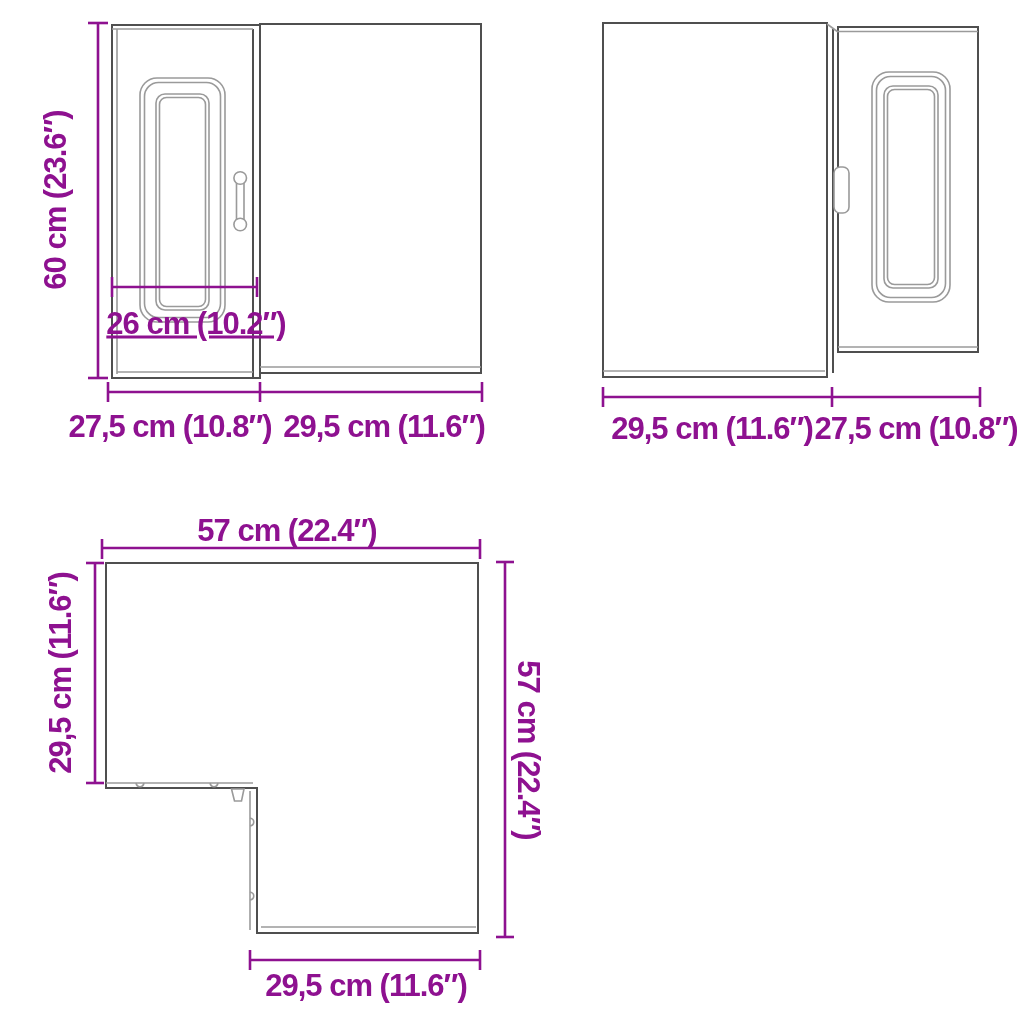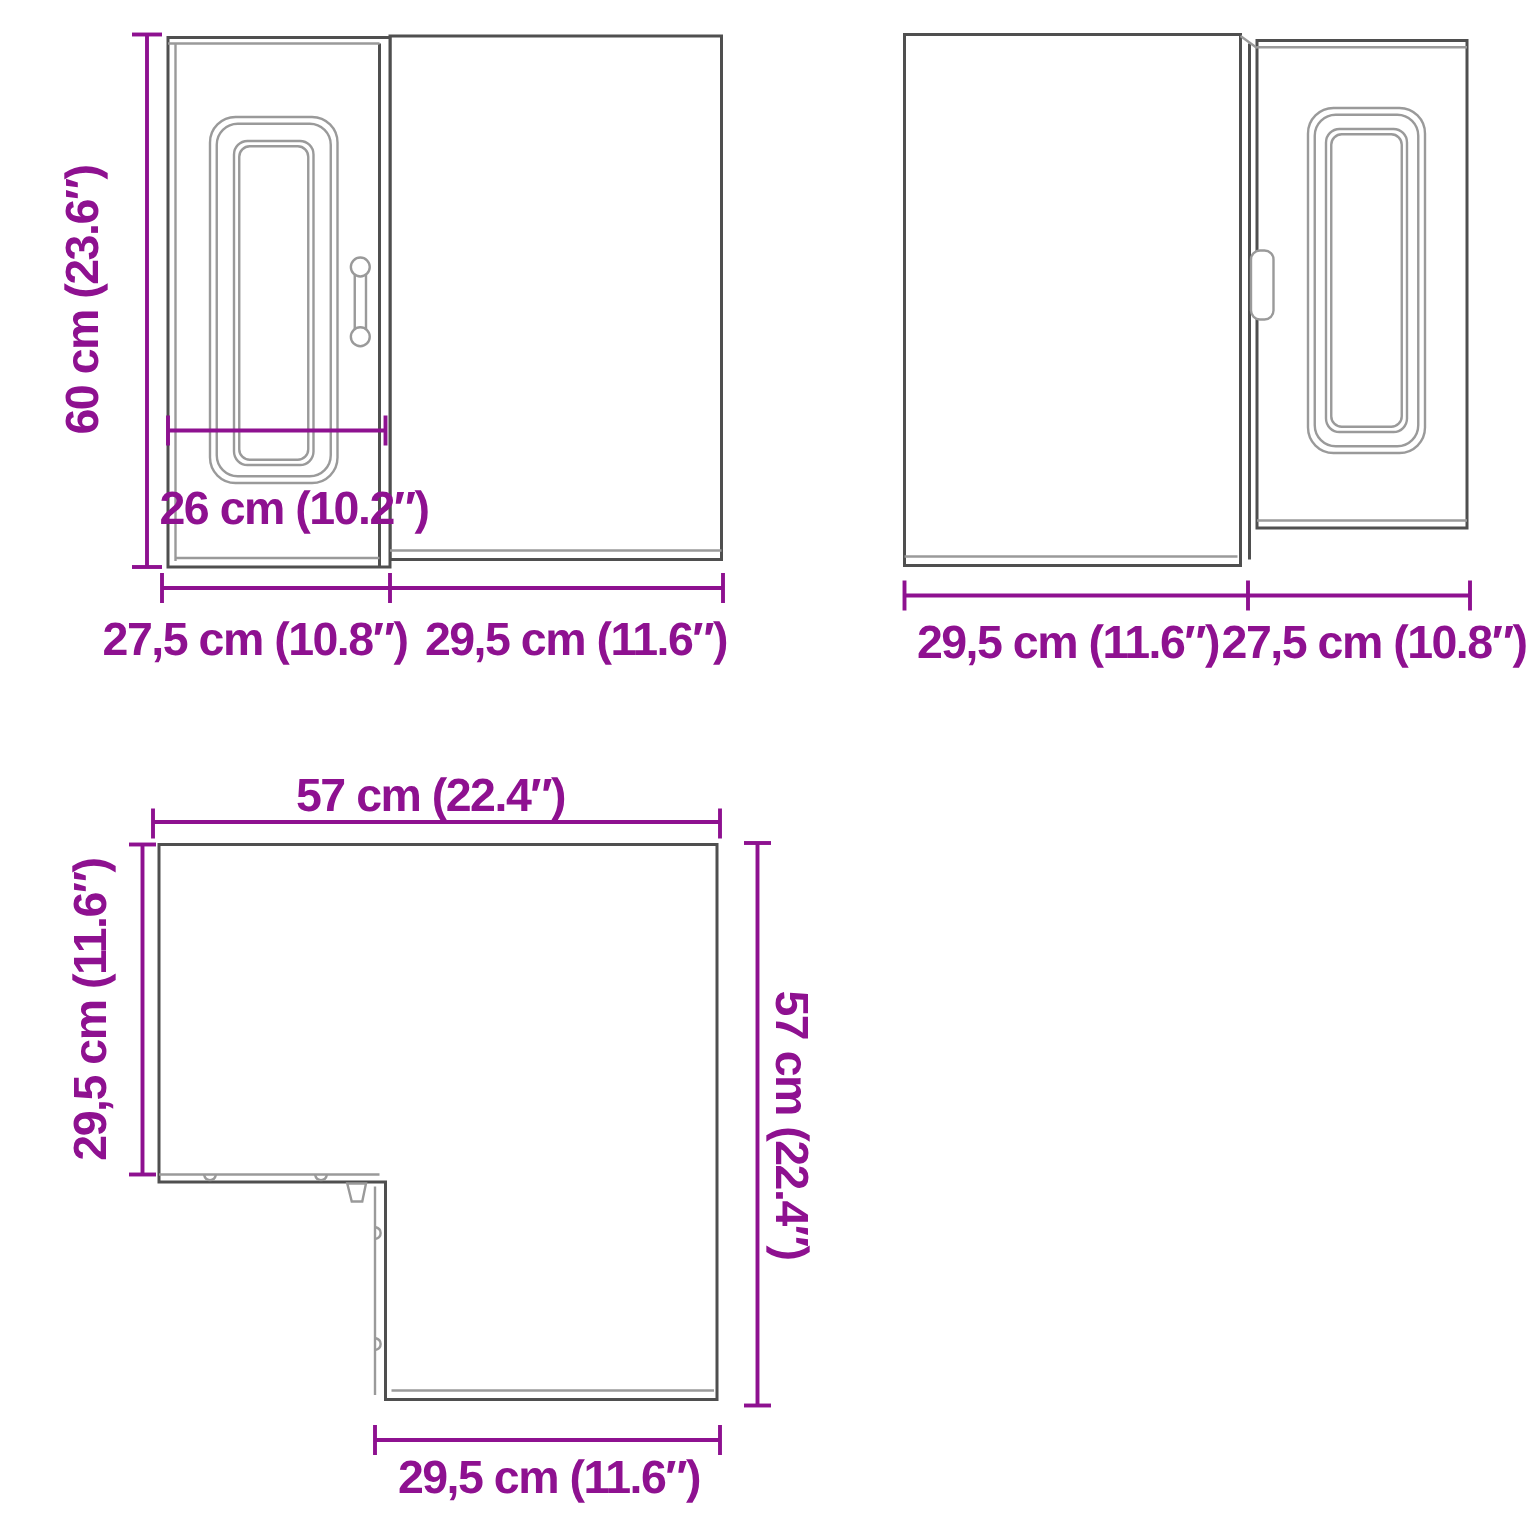--- a/index.html
+++ b/index.html
@@ -123,21 +123,21 @@
         <line x1="496" y1="562" x2="514" y2="562"></line>
         <line x1="496" y1="937" x2="514" y2="937"></line>
         <line x1="250" y1="960" x2="480" y2="960"></line>
         <line x1="250" y1="950" x2="250" y2="970"></line>
         <line x1="480" y1="950" x2="480" y2="970"></line>
       </g>
     </g>
   </svg>
 
   <div class="dim-label rot-ccw" style="left:55px;top:200px;">60 cm (23.6″)</div>
-  <div class="dim-label" style="left:196px;top:339px;">26 cm (10.2″)</div>
+  <div class="dim-label" style="left:196px;top:323px;text-decoration:underline;">26 cm (10.2″)</div>
   <div class="dim-label" style="left:170px;top:426px;">27,5 cm (10.8″)</div>
   <div class="dim-label" style="left:384px;top:426px;">29,5 cm (11.6″)</div>
 
   <div class="dim-label" style="left:712px;top:428px;">29,5 cm (11.6″)</div>
   <div class="dim-label" style="left:916px;top:428px;">27,5 cm (10.8″)</div>
 
   <div class="dim-label" style="left:287px;top:530px;">57 cm (22.4″)</div>
   <div class="dim-label rot-ccw" style="left:60px;top:673px;">29,5 cm (11.6″)</div>
   <div class="dim-label rot-cw" style="left:528px;top:750px;">57 cm (22.4″)</div>
   <div class="dim-label" style="left:366px;top:985px;">29,5 cm (11.6″)</div>

